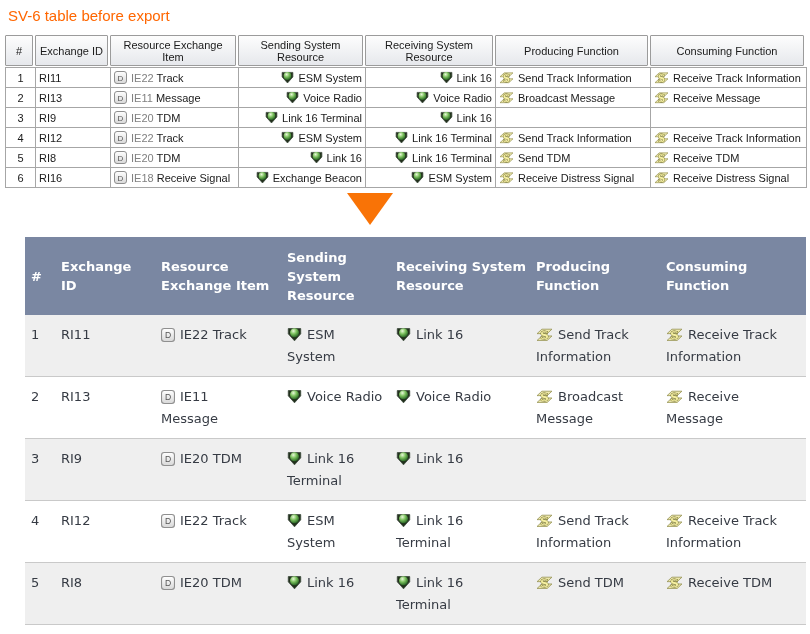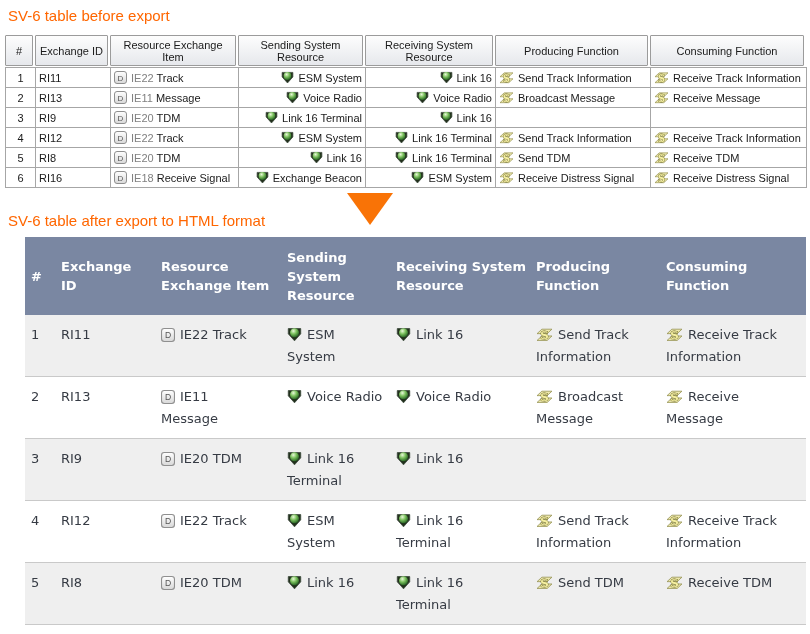--- a/index.html
+++ b/index.html
@@ -204,21 +204,20 @@
           <td><svg class="ic" width="15" height="13" viewBox="0 0 16 14">
                 <use href="#func"></use>
               </svg><span>Receive Distress Signal</span></td>
         </tr>
       </tbody>
     </table>
   </div>
 
   <div class="arrow"></div>
 
-  <div class="title t2">SV-6 table after export to HTML format</div>
 
   <table class="tbl2">
     <colgroup>
       <col style="width:30px">
         <col style="width:100px">
         <col style="width:126px">
         <col style="width:109px">
       <col style="width:140px">
         <col style="width:130px">
         <col style="width:146px">

